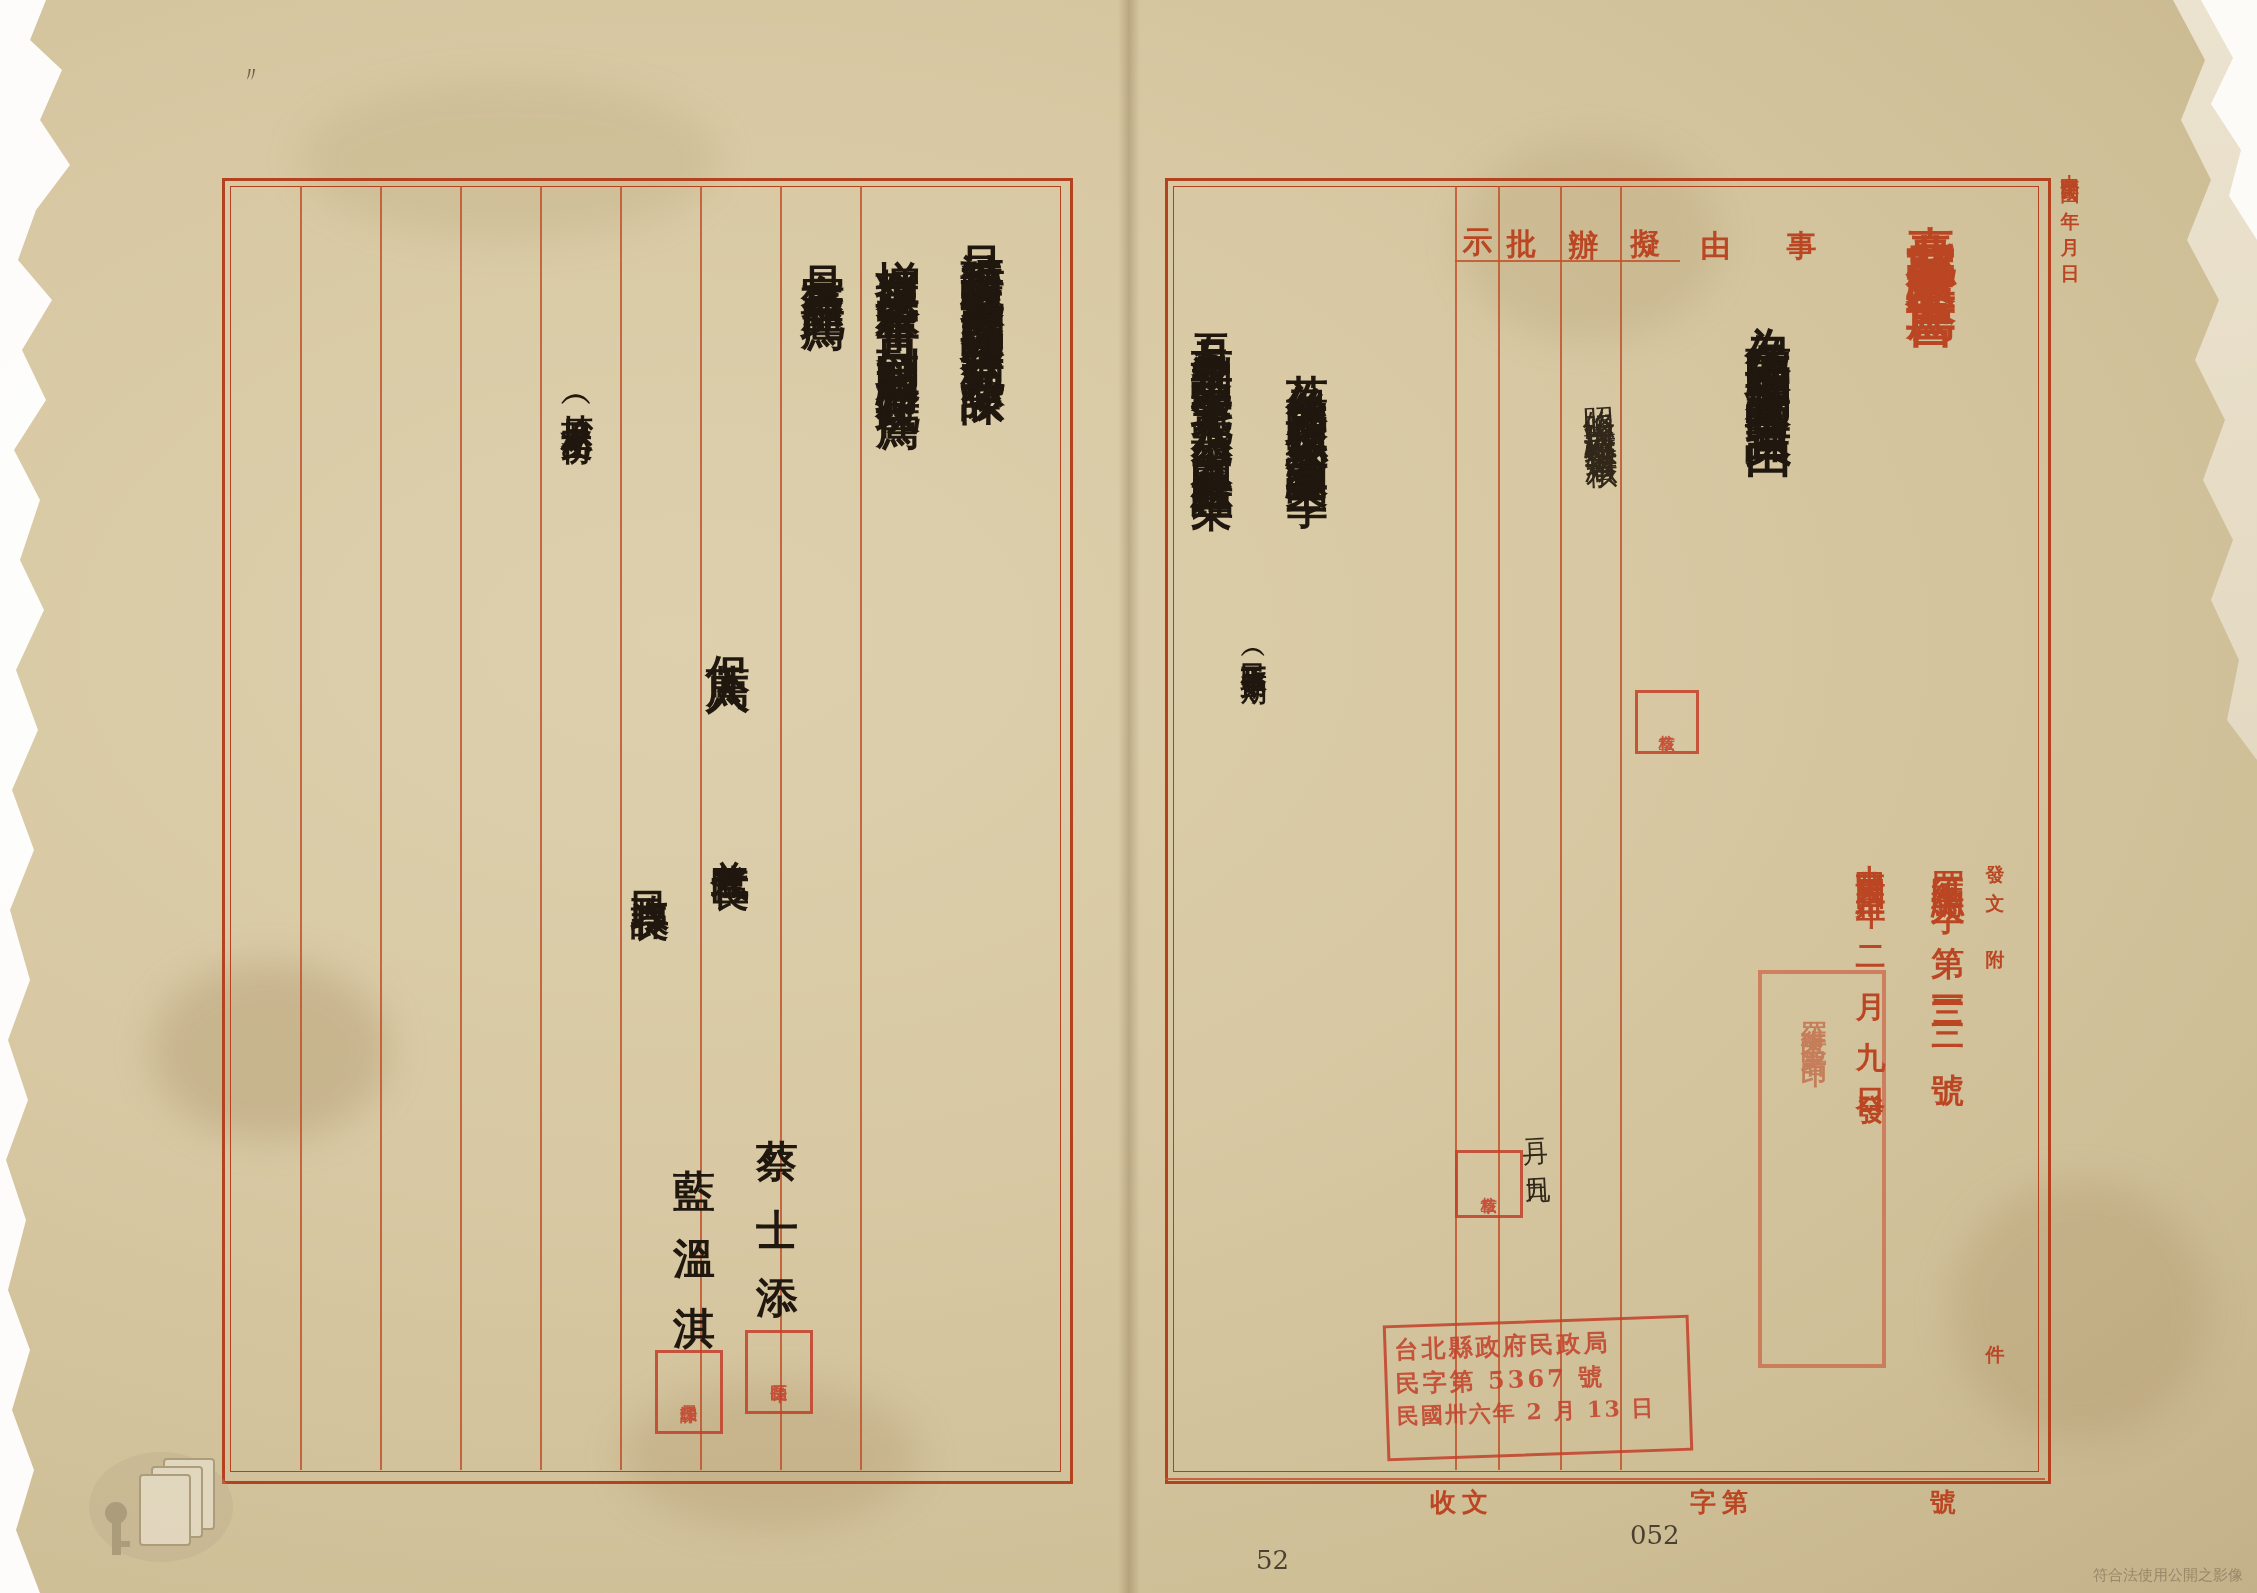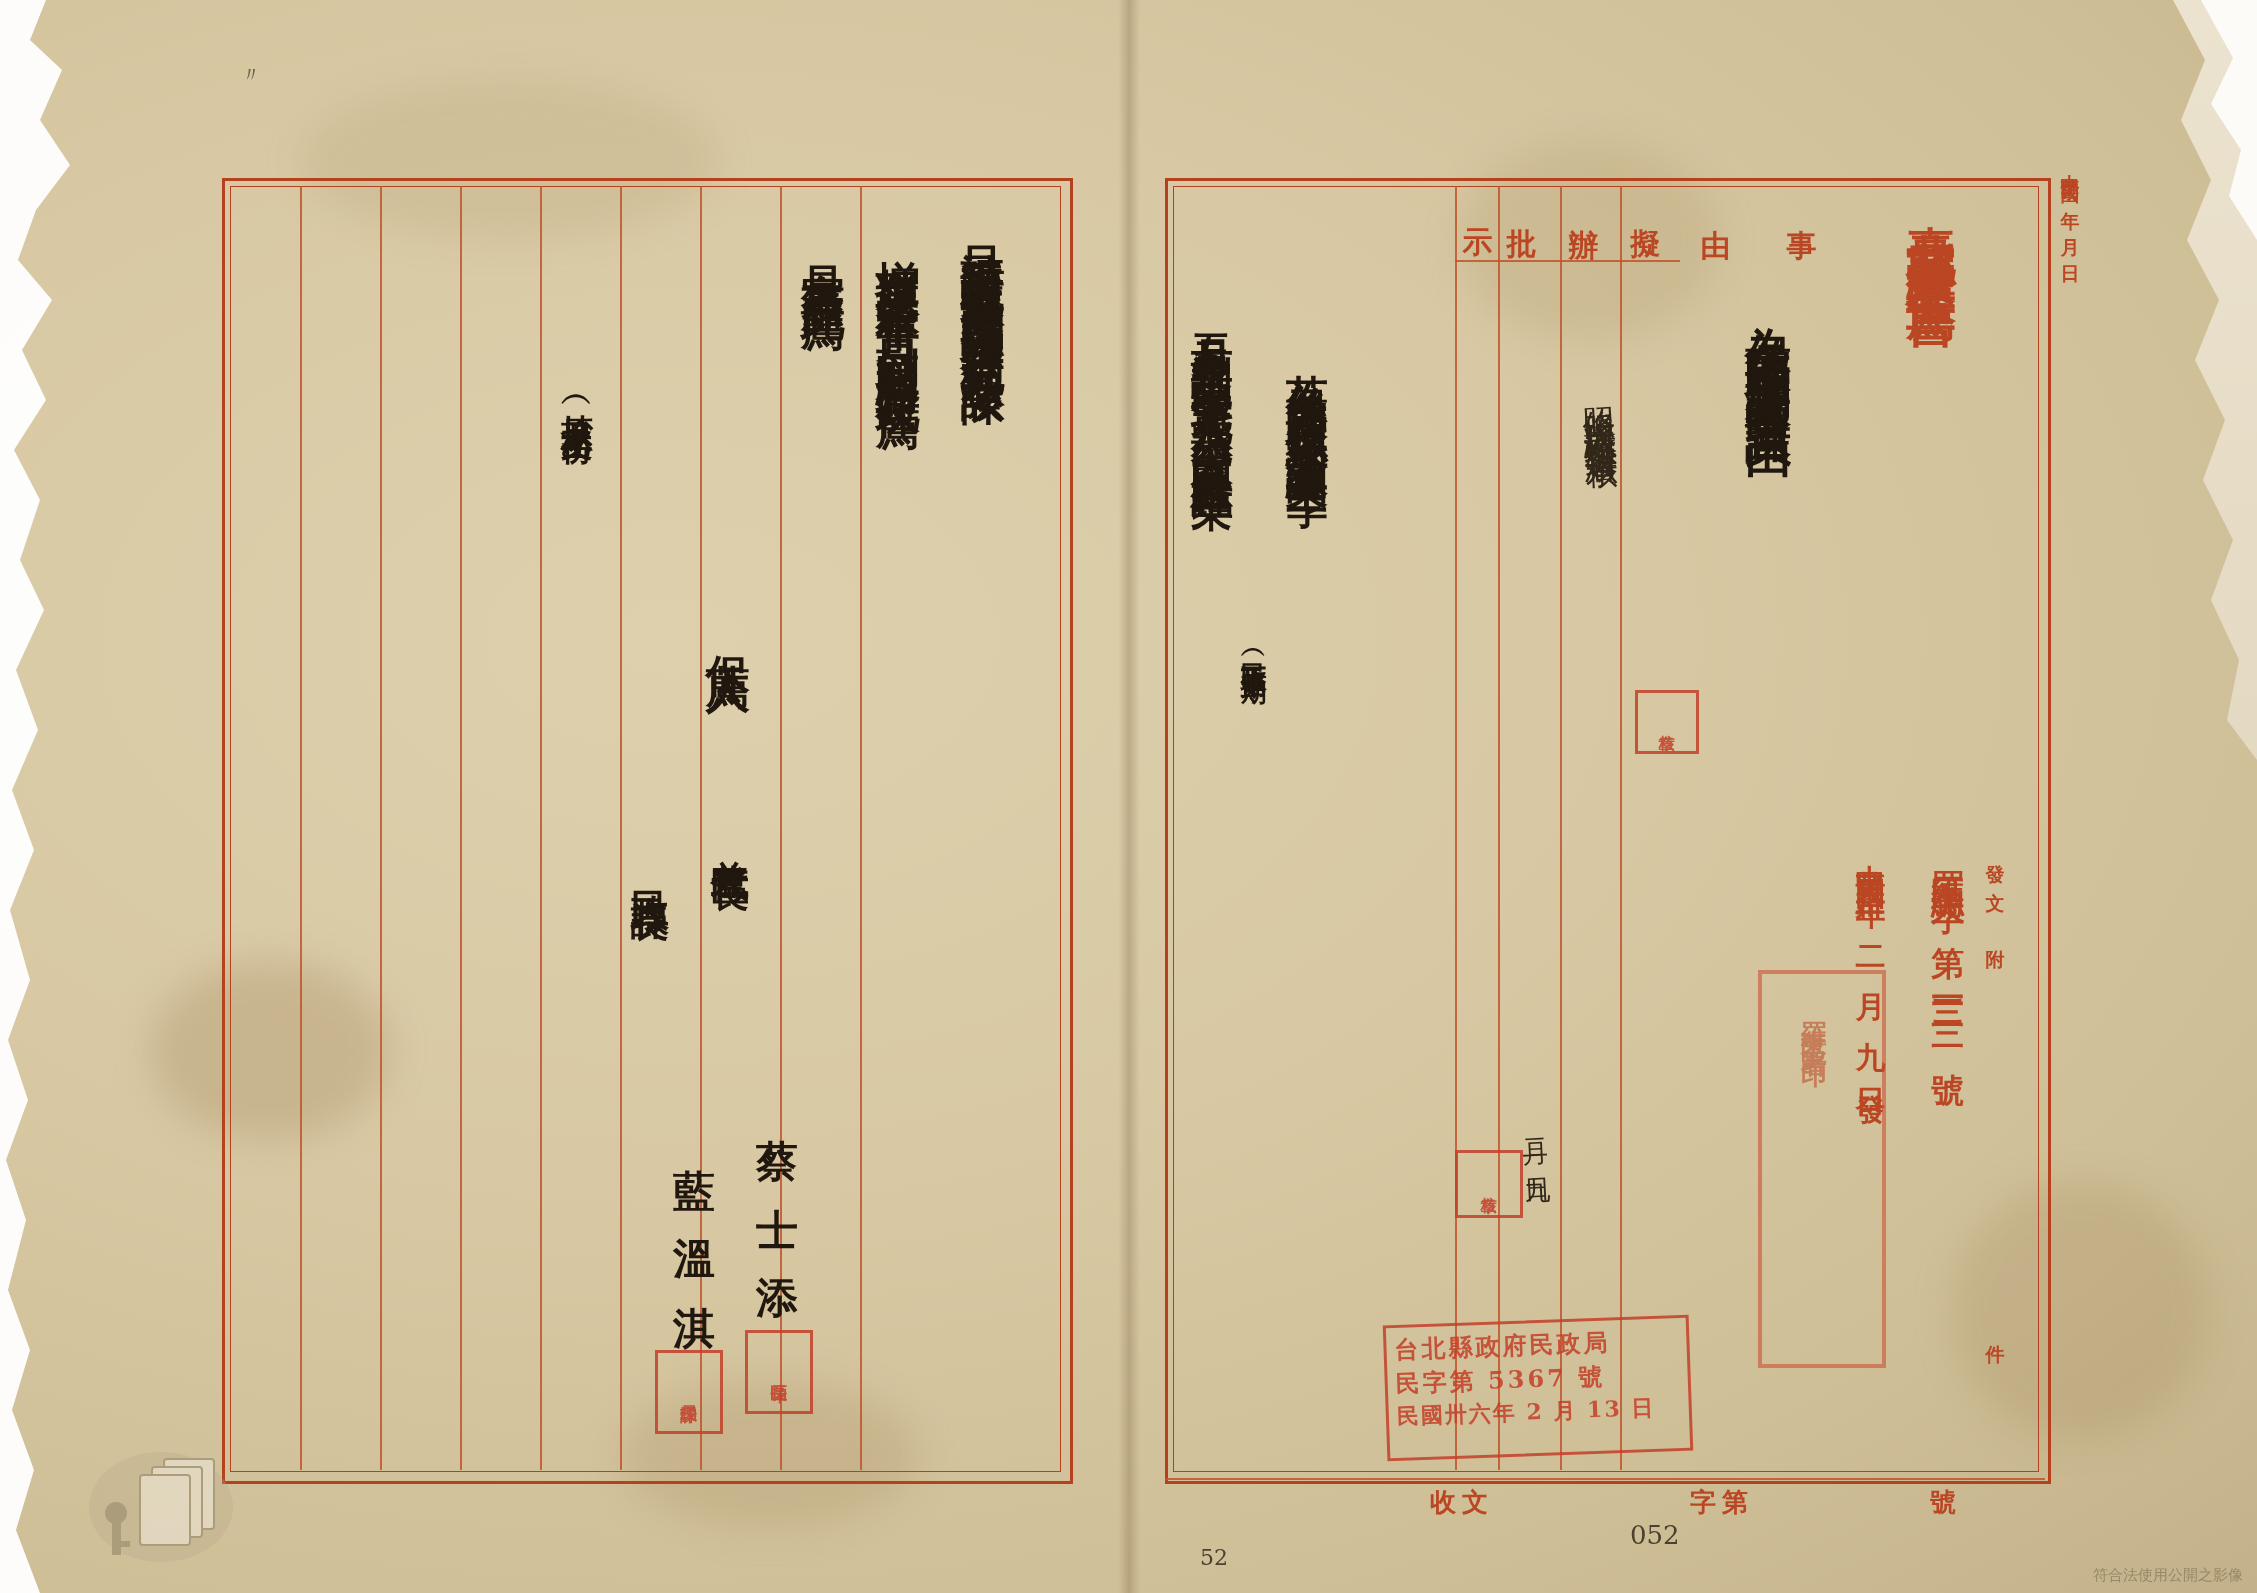--- a/index.html
+++ b/index.html
@@ -294,21 +294,21 @@
 
   <div class="vtext brush" style="left:710px; top:830px; height:260px; font-size:38px; letter-spacing:5px;">兼代區長</div>
   <div class="vtext brush" style="left:755px; top:1105px; height:260px; font-size:42px; letter-spacing:10px;">蔡 士 添</div>
 
   <div class="vtext brush" style="left:630px; top:860px; height:260px; font-size:38px; letter-spacing:5px;">民政課長</div>
   <div class="vtext brush" style="left:672px; top:1135px; height:260px; font-size:42px; letter-spacing:10px;">藍 溫 淇</div>
 
   <div class="seal vert" style="left:745px; top:1330px; width:62px; height:78px; font-size:17px;">區長印</div>
   <div class="seal vert" style="left:655px; top:1350px; width:62px; height:78px; font-size:17px;">課長印</div>
 
-  <div class="pen-note" style="left:1200px; top:1545px; font-size:22px;">52</div>
+  <div class="pen-note" style="left:1256px; top:1545px; font-size:26px;">52</div>
 
   <div class="pen-note" style="left:240px; top:60px; font-size:22px; opacity:.6;">〃</div>
 
   <div class="archive-logo">
     <svg viewBox="0 0 150 150" width="150" height="150" aria-hidden="true">
       <ellipse cx="75" cy="90" rx="72" ry="55" fill="#b7a787" opacity=".55"></ellipse>
       <g fill="#efe9dc" stroke="#8e7f63" stroke-width="2">
         <rect x="78" y="42" width="50" height="70" rx="3"></rect>
         <rect x="66" y="50" width="50" height="70" rx="3"></rect>
         <rect x="54" y="58" width="50" height="70" rx="3"></rect>

